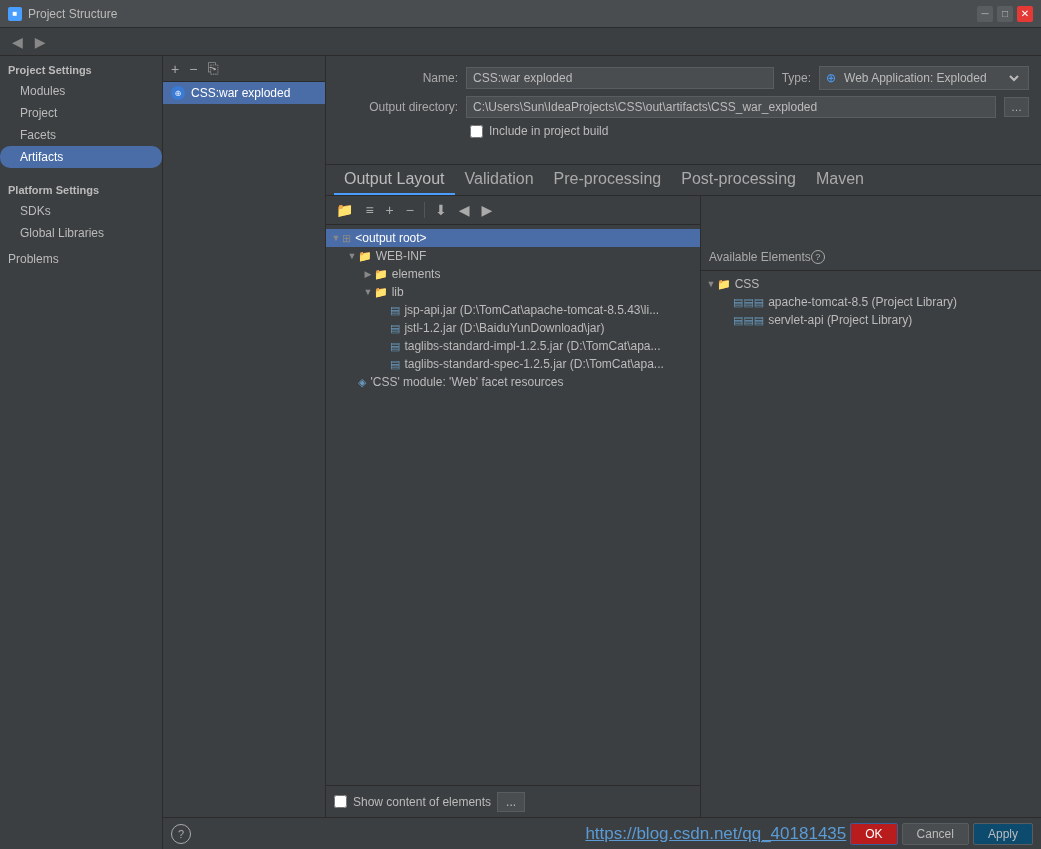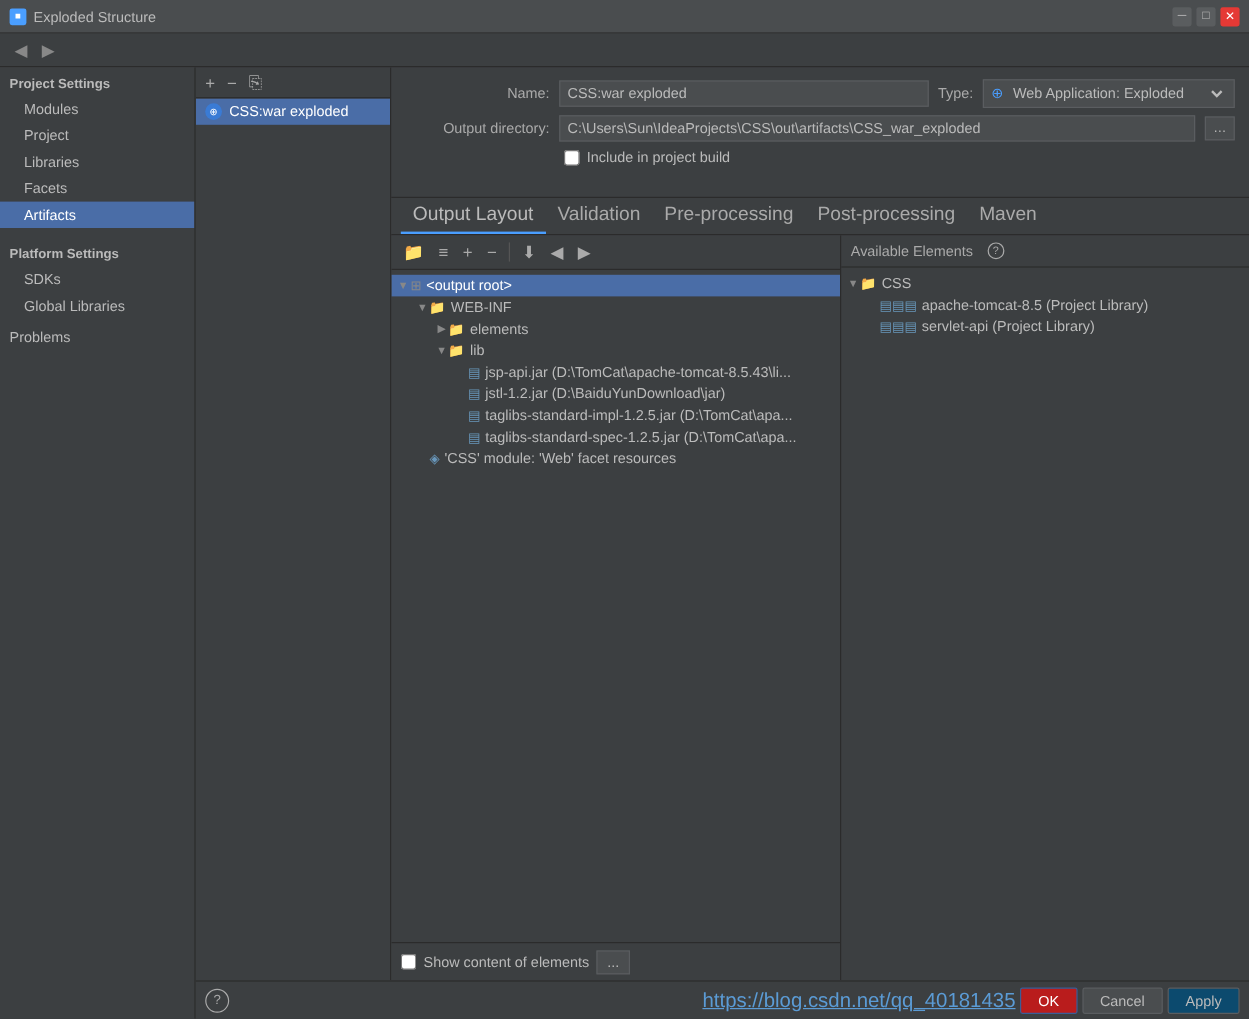--- a/index.html
+++ b/index.html
@@ -112,20 +112,21 @@
     }
     .sidebar-item {
       padding: 4px 8px 4px 20px;
       cursor: pointer;
       color: #bbbbbb;
       font-size: 12px;
     }
     .sidebar-item.active {
       background: #4a6da7;
       color: white;
+      border-radius: 10px;
     }
     .sidebar-section-header.platform {
       margin-top: 8px;
     }
 
     
     .config-area {
       padding: 10px 12px 6px 12px;
       border-bottom: 1px solid #2b2b2b;
     }
@@ -263,22 +264,23 @@
       display: flex;
       flex-direction: column;
       overflow: hidden;
     }
     .available-header {
       padding: 6px 8px;
       color: #aaaaaa;
       font-size: 12px;
       display: flex;
       align-items: center;
-      gap: 12px;
+      gap: 0;
       border-bottom: 1px solid #2b2b2b;
+      margin-top: 48px;
     }
     .help-icon {
       width: 14px;
       height: 14px;
       border-radius: 50%;
       border: 1px solid #aaaaaa;
       display: flex;
       align-items: center;
       justify-content: center;
       font-size: 9px;
@@ -484,21 +486,21 @@
       font-size: 12px;
       color: #bbbbbb;
     }
   </style>
 </head>
 <body>
 
 <div class="title-bar">
   <div class="title-bar-left">
     <div class="title-bar-icon">■</div>
-    <span class="title-bar-title">Exploded Structure</span>
+    <span class="title-bar-title">Project Structure</span>
   </div>
   <div class="title-bar-controls">
     <button class="title-btn min">─</button>
     <button class="title-btn max">□</button>
     <button class="title-btn close">✕</button>
   </div>
 </div>
 
 <div class="main-container">
 
@@ -509,23 +511,20 @@
 
   <div class="content-area">
 
     <div class="sidebar">
       <div class="sidebar-section-header">Project Settings</div>
       <div class="sidebar-item">
         <span>Modules</span>
       </div>
       <div class="sidebar-item">
         <span>Project</span>
-      </div>
-      <div class="sidebar-item">
-        <span>Libraries</span>
       </div>
       <div class="sidebar-item">
         <span>Facets</span>
       </div>
       <div class="sidebar-item active">
         <span>Artifacts</span>
       </div>
 
       <div class="sidebar-section-header platform">Platform Settings</div>
       <div class="sidebar-item">

